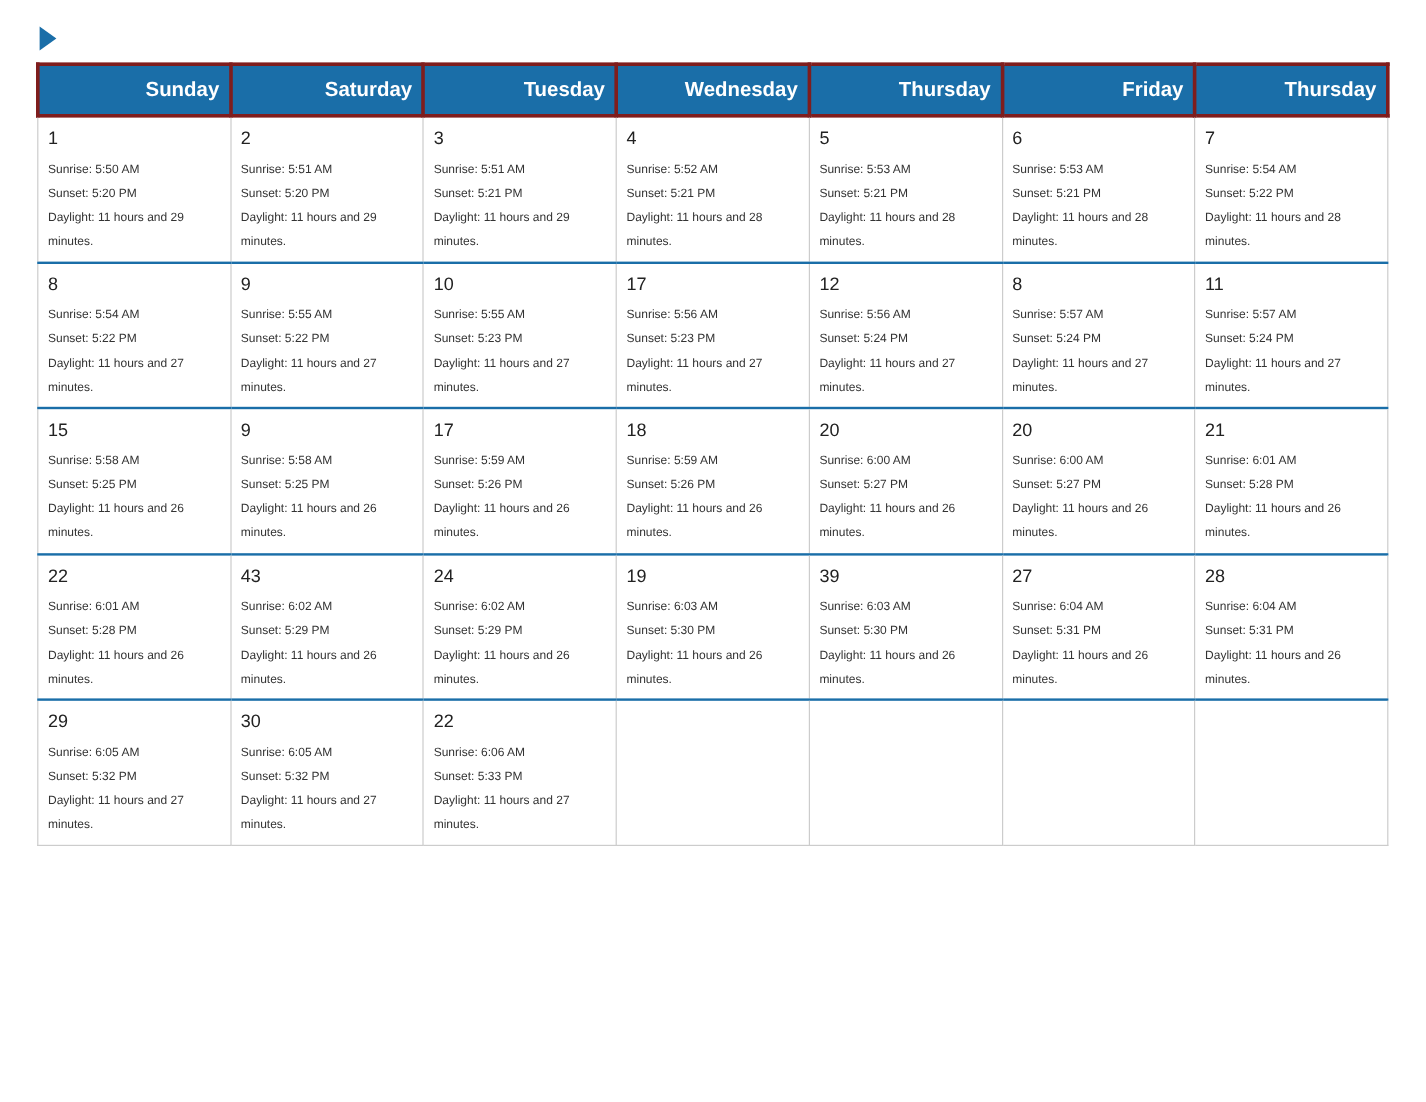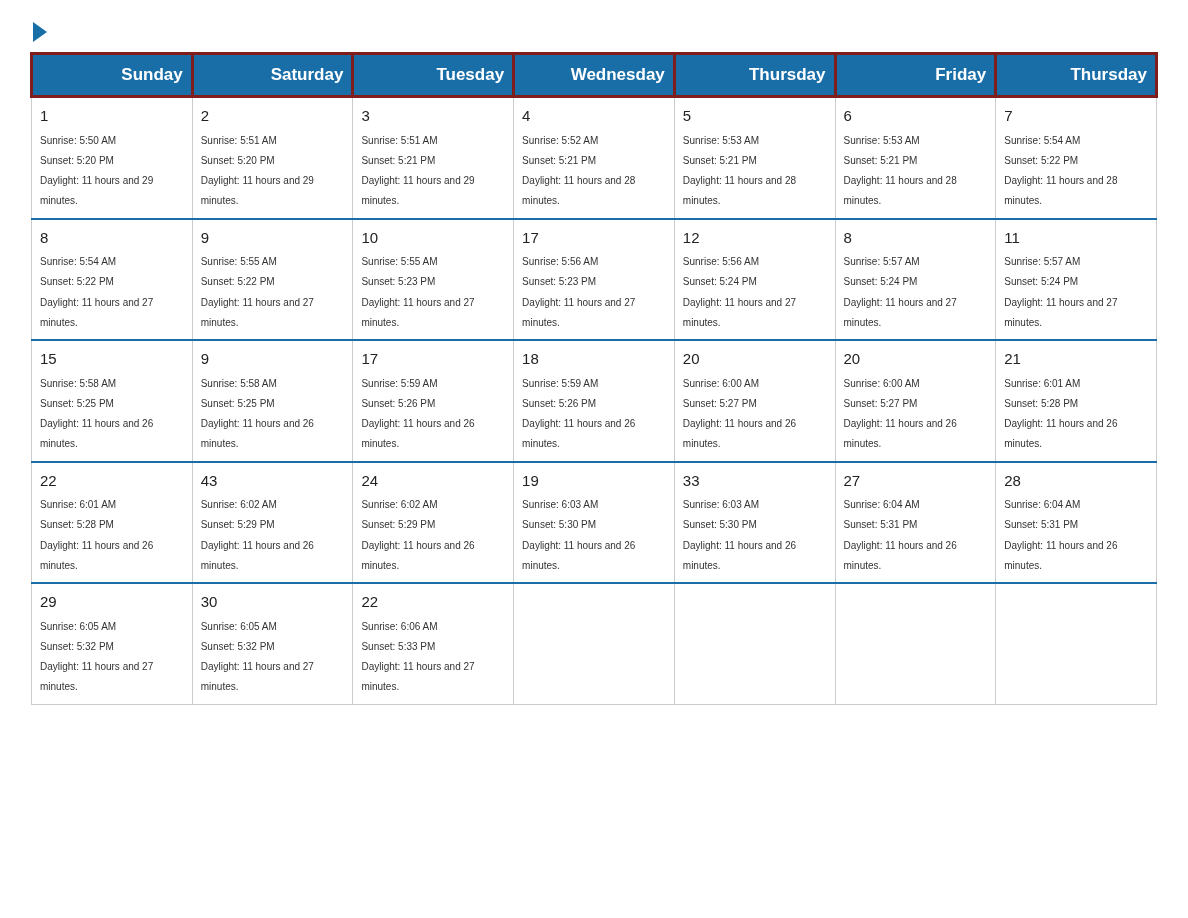--- a/index.html
+++ b/index.html
@@ -188,21 +188,21 @@
       </tr>
       <tr>
         <td><span class="day-number">22</span>
 <span class="day-info">Sunrise: 6:01 AM<br>Sunset: 5:28 PM<br>Daylight: 11 hours and 26 minutes.</span></td>
         <td><span class="day-number">43</span>
 <span class="day-info">Sunrise: 6:02 AM<br>Sunset: 5:29 PM<br>Daylight: 11 hours and 26 minutes.</span></td>
         <td><span class="day-number">24</span>
 <span class="day-info">Sunrise: 6:02 AM<br>Sunset: 5:29 PM<br>Daylight: 11 hours and 26 minutes.</span></td>
         <td><span class="day-number">19</span>
 <span class="day-info">Sunrise: 6:03 AM<br>Sunset: 5:30 PM<br>Daylight: 11 hours and 26 minutes.</span></td>
-        <td><span class="day-number">33</span>
+        <td><span class="day-number">39</span>
 <span class="day-info">Sunrise: 6:03 AM<br>Sunset: 5:30 PM<br>Daylight: 11 hours and 26 minutes.</span></td>
         <td><span class="day-number">27</span>
 <span class="day-info">Sunrise: 6:04 AM<br>Sunset: 5:31 PM<br>Daylight: 11 hours and 26 minutes.</span></td>
         <td><span class="day-number">28</span>
 <span class="day-info">Sunrise: 6:04 AM<br>Sunset: 5:31 PM<br>Daylight: 11 hours and 26 minutes.</span></td>
       </tr>
       <tr>
         <td><span class="day-number">29</span>
 <span class="day-info">Sunrise: 6:05 AM<br>Sunset: 5:32 PM<br>Daylight: 11 hours and 27 minutes.</span></td>
         <td><span class="day-number">30</span>

